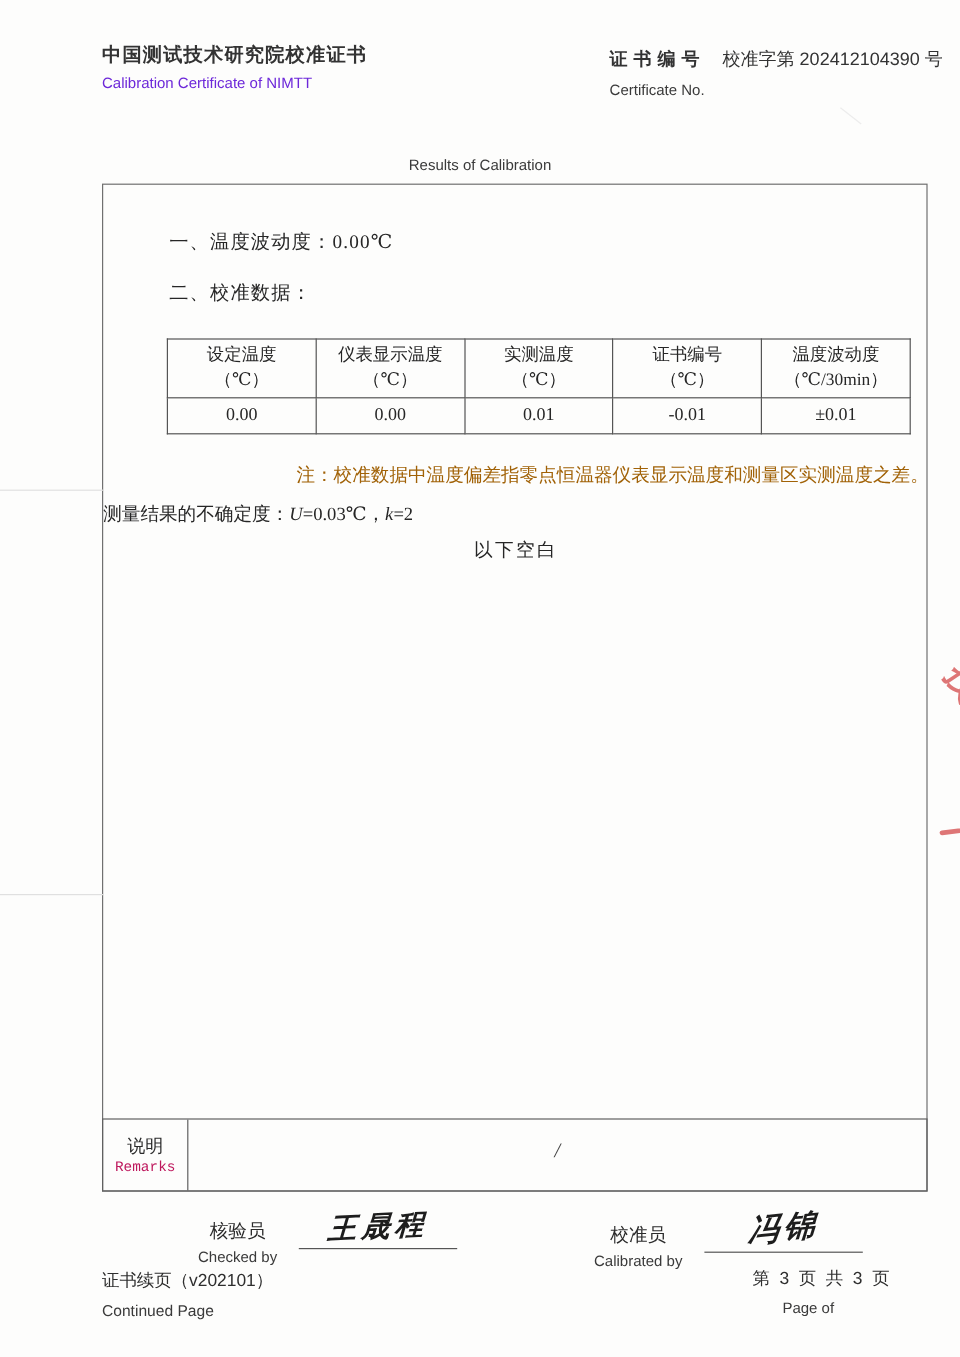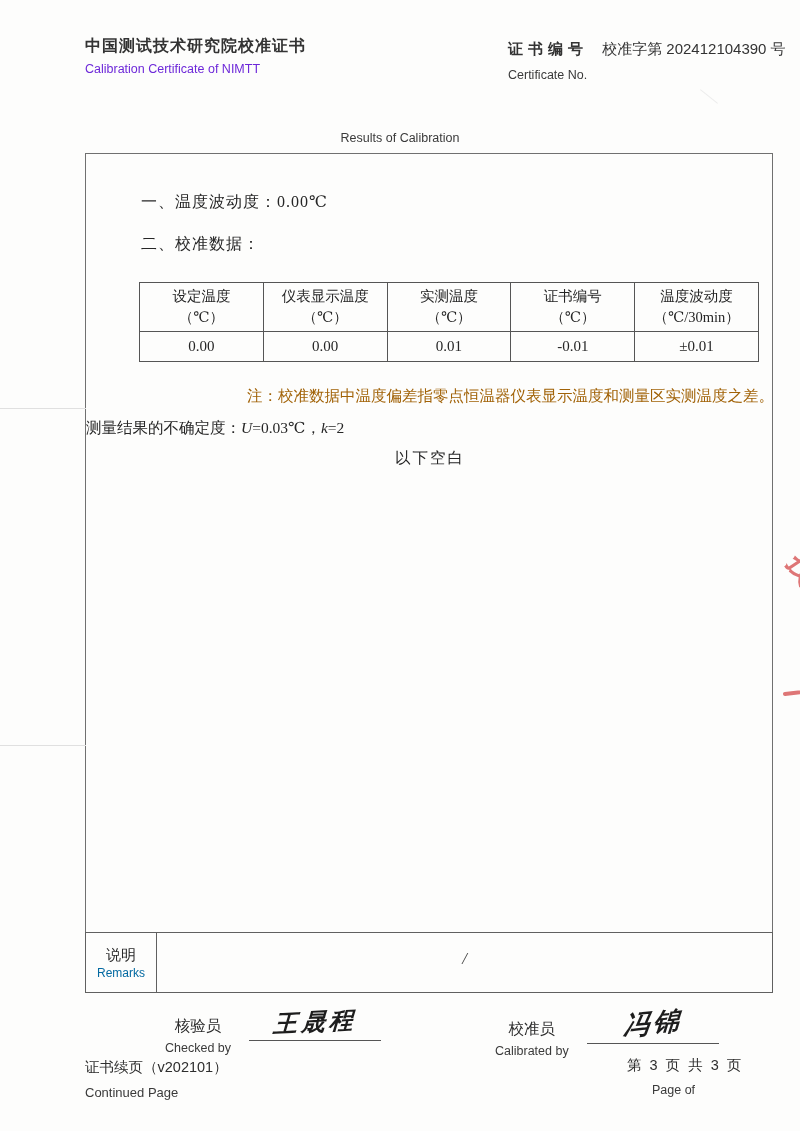--- a/index.html
+++ b/index.html
@@ -49,21 +49,21 @@
   .unc-line .var { font-style:italic; }
   .blank-line{ left:0; top:294px; width:688px; text-align:center; font-size:15.5px; color:#262626; letter-spacing:2px; }
 
   
   .stamp { left:603px; top:286px; width:172px; height:262px; overflow:hidden; opacity:.85; }
 
   
   .remarks-strip { position:absolute; left:-1px; right:-1px; bottom:-1px; height:61px; border:1px solid #606060; display:flex; }
   .remarks-label { width:71px; border-right:1px solid #606060; display:flex; flex-direction:column; align-items:center; justify-content:center; gap:1px; }
   .remarks-label .cn { font-size:15px; color:#2a2a2a; font-family:"Liberation Sans", sans-serif; }
-  .remarks-label .en { font-size:12px; color:#0369a1; font-family:Liberation Sans, sans-serif; }
+  .remarks-label .en { font-size:12px; color:#be185d; font-family:Liberation Mono, monospace; }
   .remarks-value { flex:1; display:flex; align-items:center; justify-content:center; font-size:17px; color:#444; font-style:italic; padding-bottom:8px; }
 
   
   .sig-block { position:absolute; top:1006px; height:52px; }
   .sig-checked { left:165px; }
   .sig-calibrated { left:495px; }
   .sig-labels { display:inline-block; vertical-align:bottom; text-align:center; }
   .sig-labels .cn { font-size:15.5px; color:#2a2a2a; font-family:"Liberation Sans", sans-serif; }
   .sig-labels .en { font-size:12.5px; color:#3a3a3a; font-family:"Liberation Sans", sans-serif; margin-top:4px; }
   .sig-line { display:inline-block; vertical-align:bottom; margin-left:14px; margin-bottom:14px; width:132px; border-bottom:1.5px solid #555; text-align:center; }

